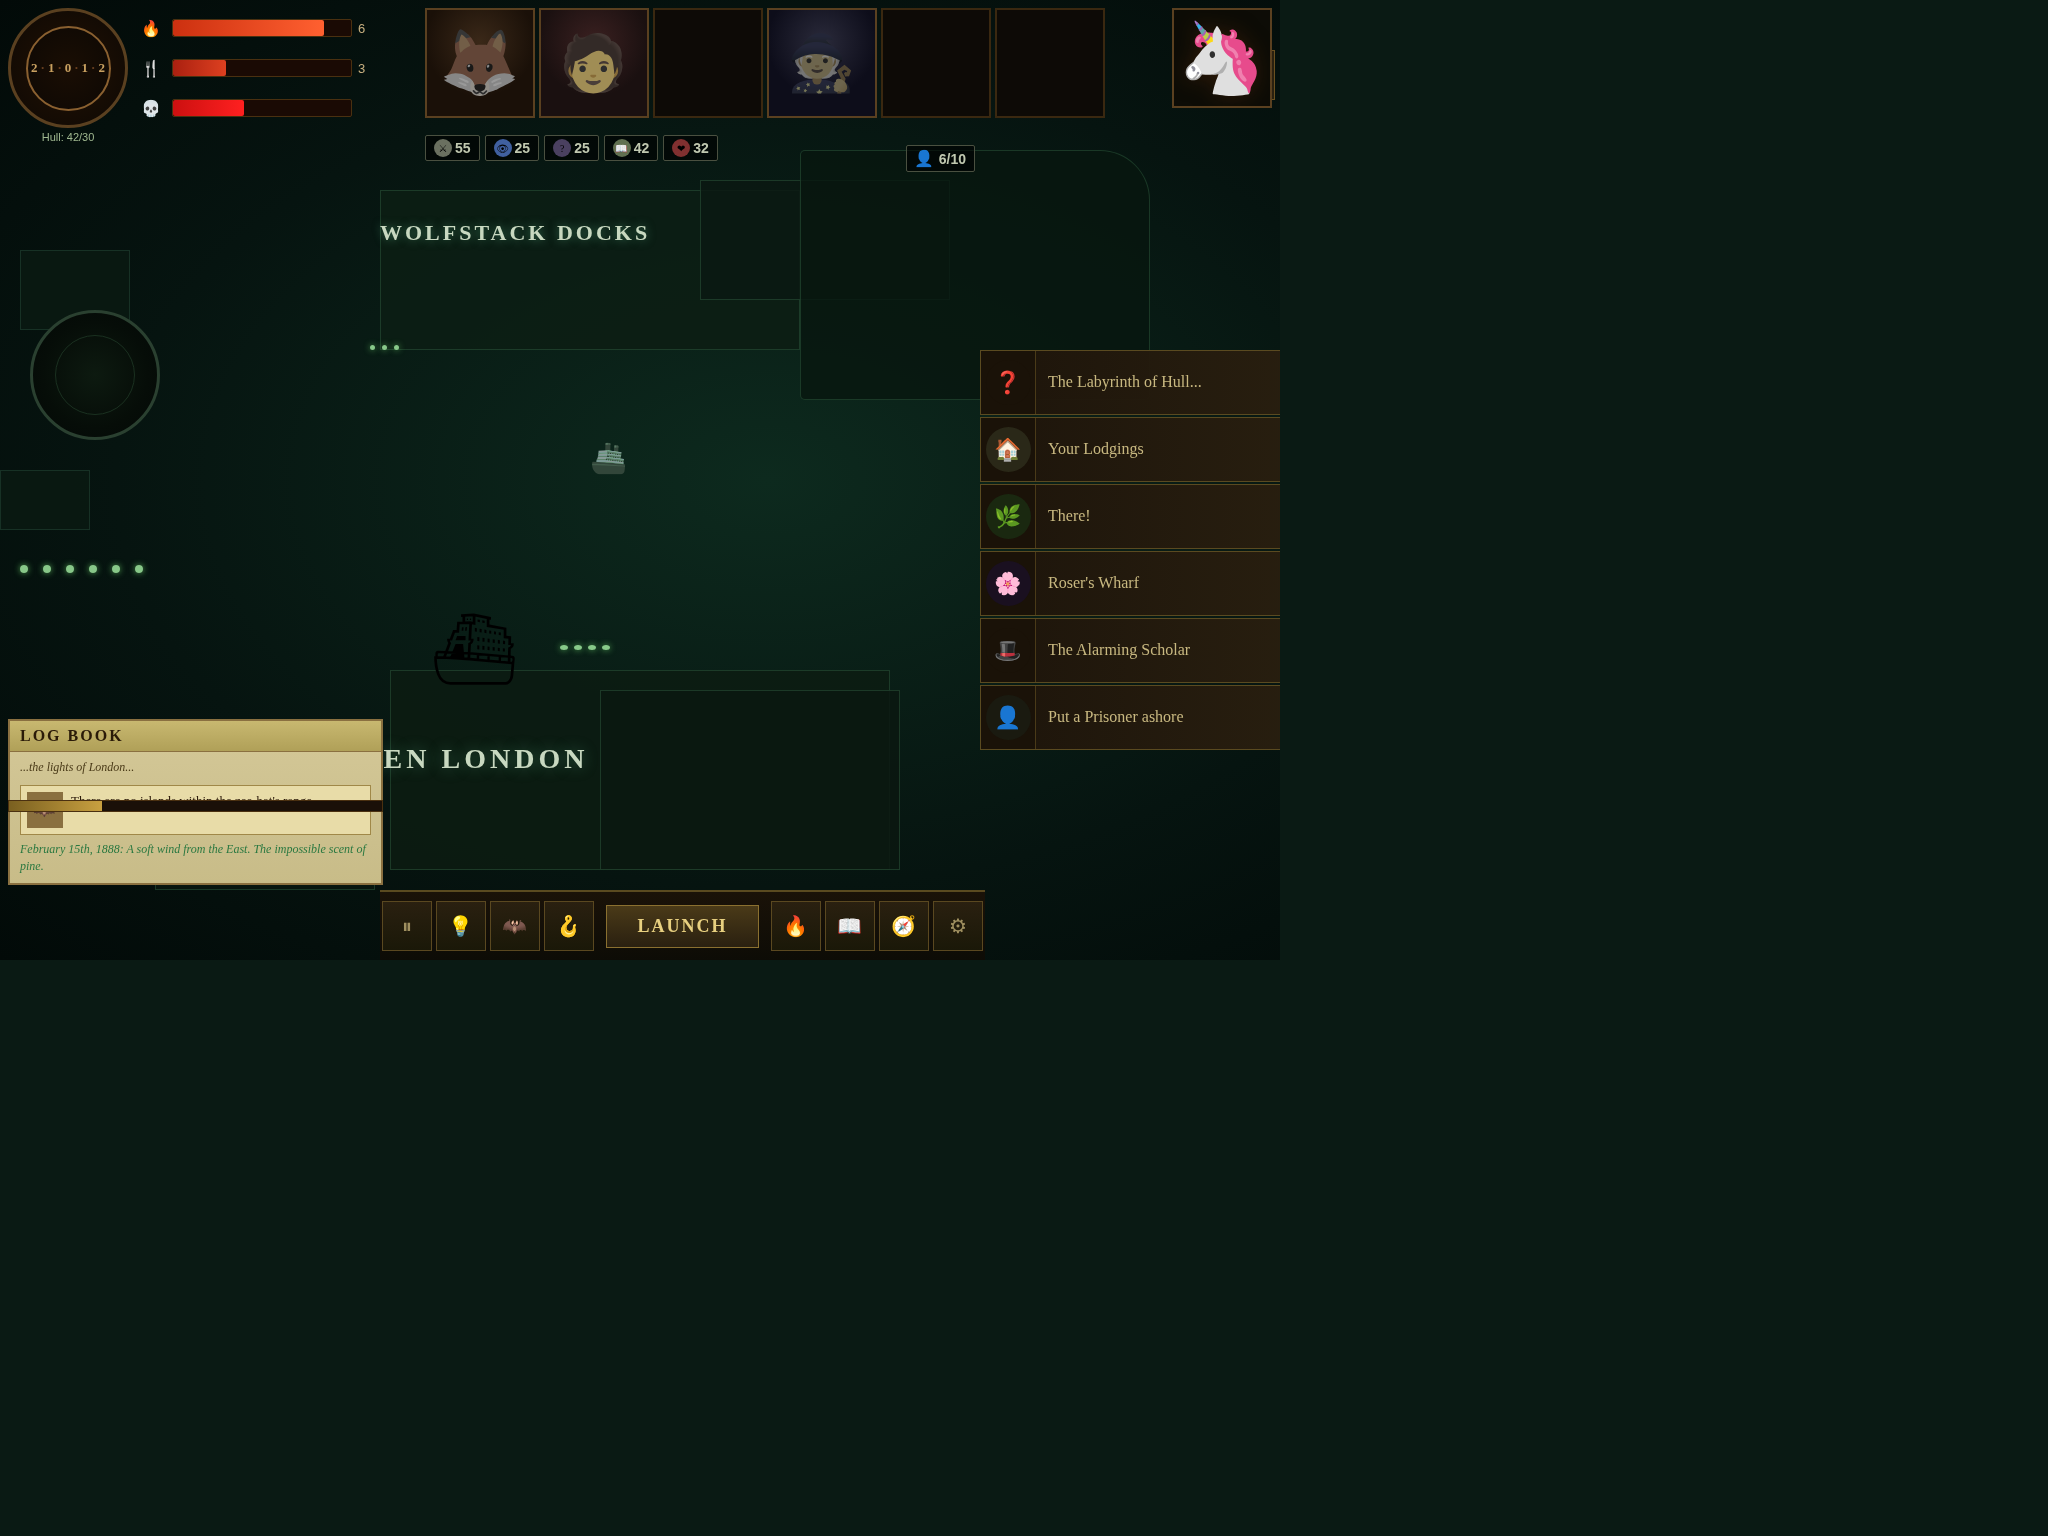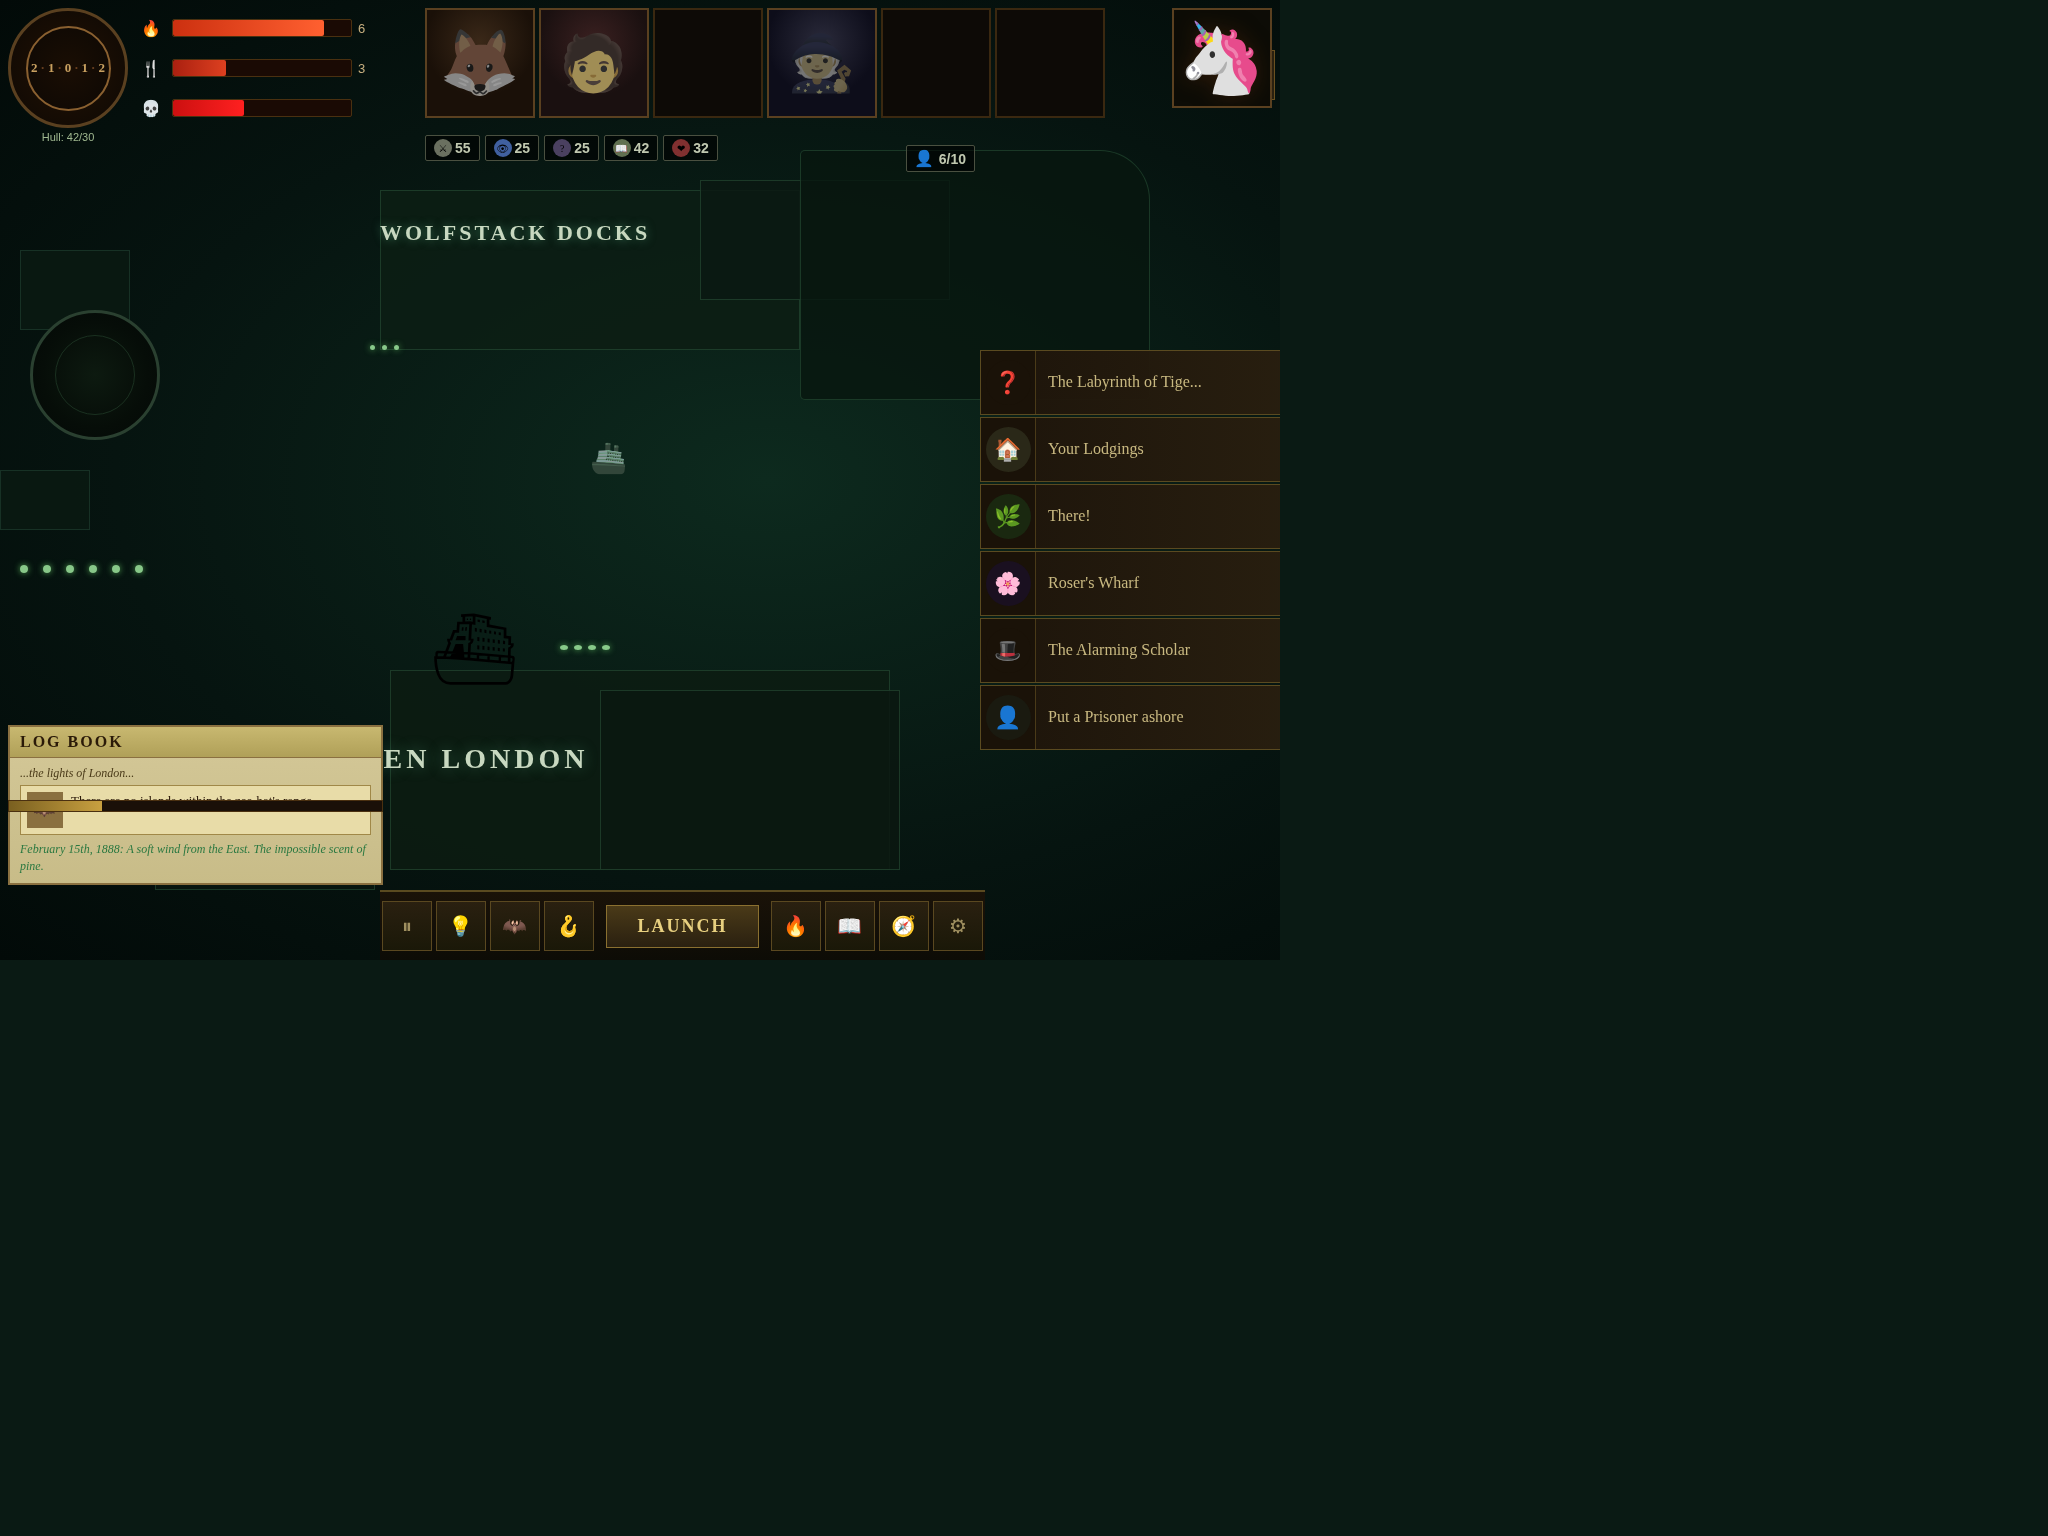--- a/index.html
+++ b/index.html
@@ -370,21 +370,21 @@
     }
 
     .logbook-content {
       padding: 8px 10px;
     }
 
     .logbook-entry-old {
       font-size: 12px;
       color: #4a3a18;
       font-style: italic;
-      margin-bottom: 4px;
+      margin-bottom: 10px;
     }
 
     .logbook-entry-card {
       display: flex;
       gap: 8px;
       background: #e8dca8;
       border: 1px solid #a08848;
       padding: 6px;
       margin-bottom: 6px;
     }
@@ -701,21 +701,21 @@
 
 <div class="nav-arrow">
   <span>→</span>
 </div>
 
 <div id="right-panel">
   <div class="menu-item">
     <div class="menu-item-icon">
       <div class="menu-item-icon-inner" style="background:#1a1208;color:#808060;">❓</div>
     </div>
-    <span class="menu-item-text">The Labyrinth of Tige...</span>
+    <span class="menu-item-text">The Labyrinth of Hull...</span>
   </div>
   <div class="menu-item">
     <div class="menu-item-icon">
       <div class="menu-item-icon-inner" style="background:#2a2818;color:#606850;">🏠</div>
     </div>
     <span class="menu-item-text">Your Lodgings</span>
   </div>
   <div class="menu-item">
     <div class="menu-item-icon">
       <div class="menu-item-icon-inner" style="background:#1a2810;color:#406030;">🌿</div>

